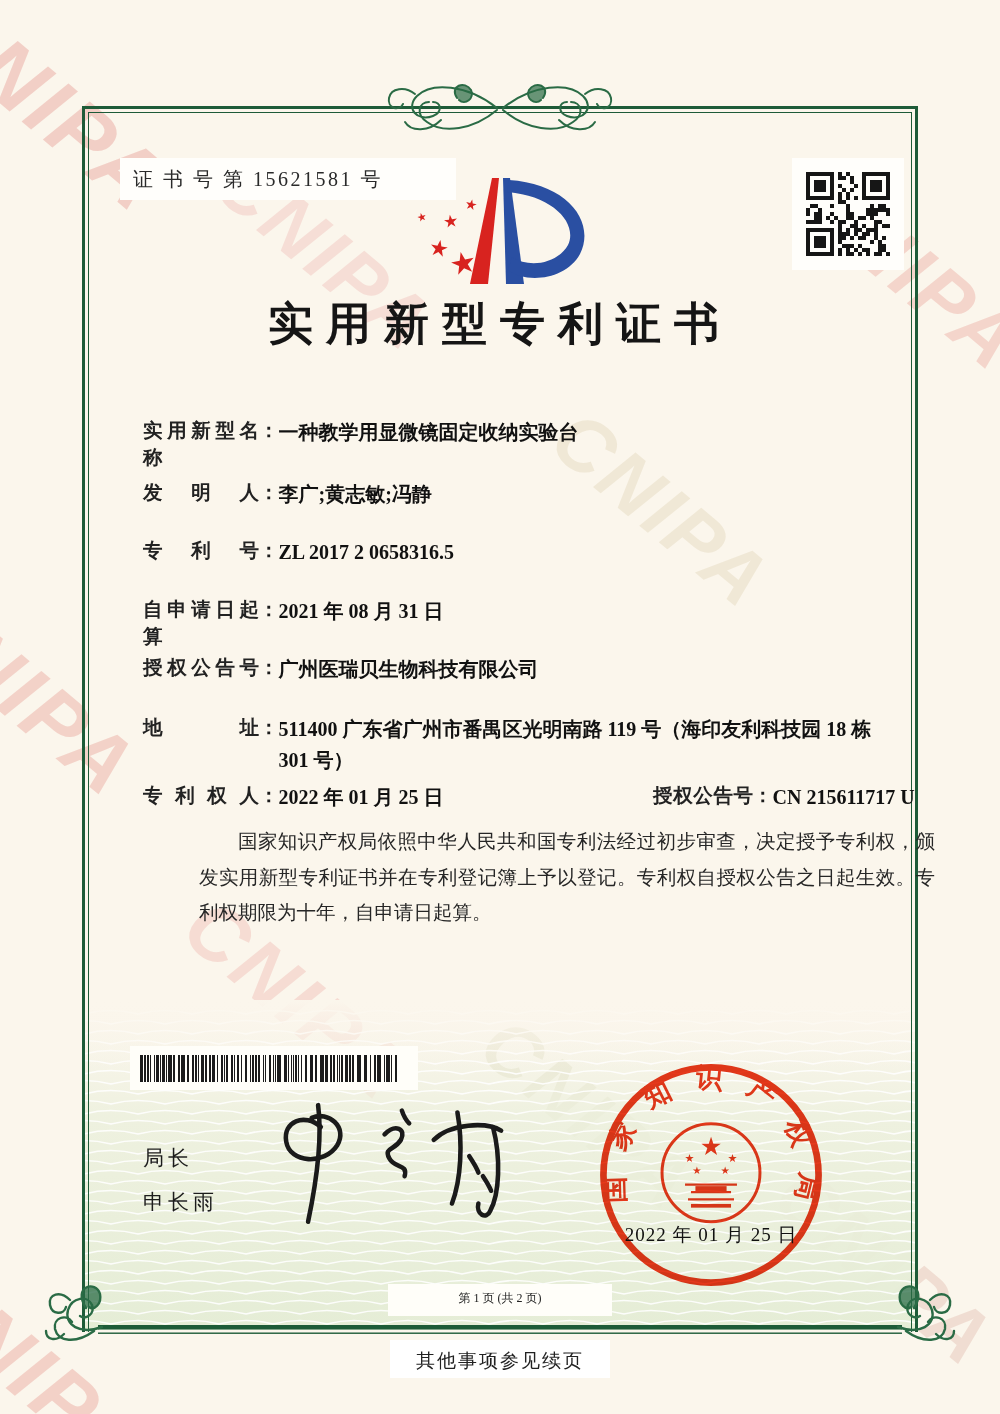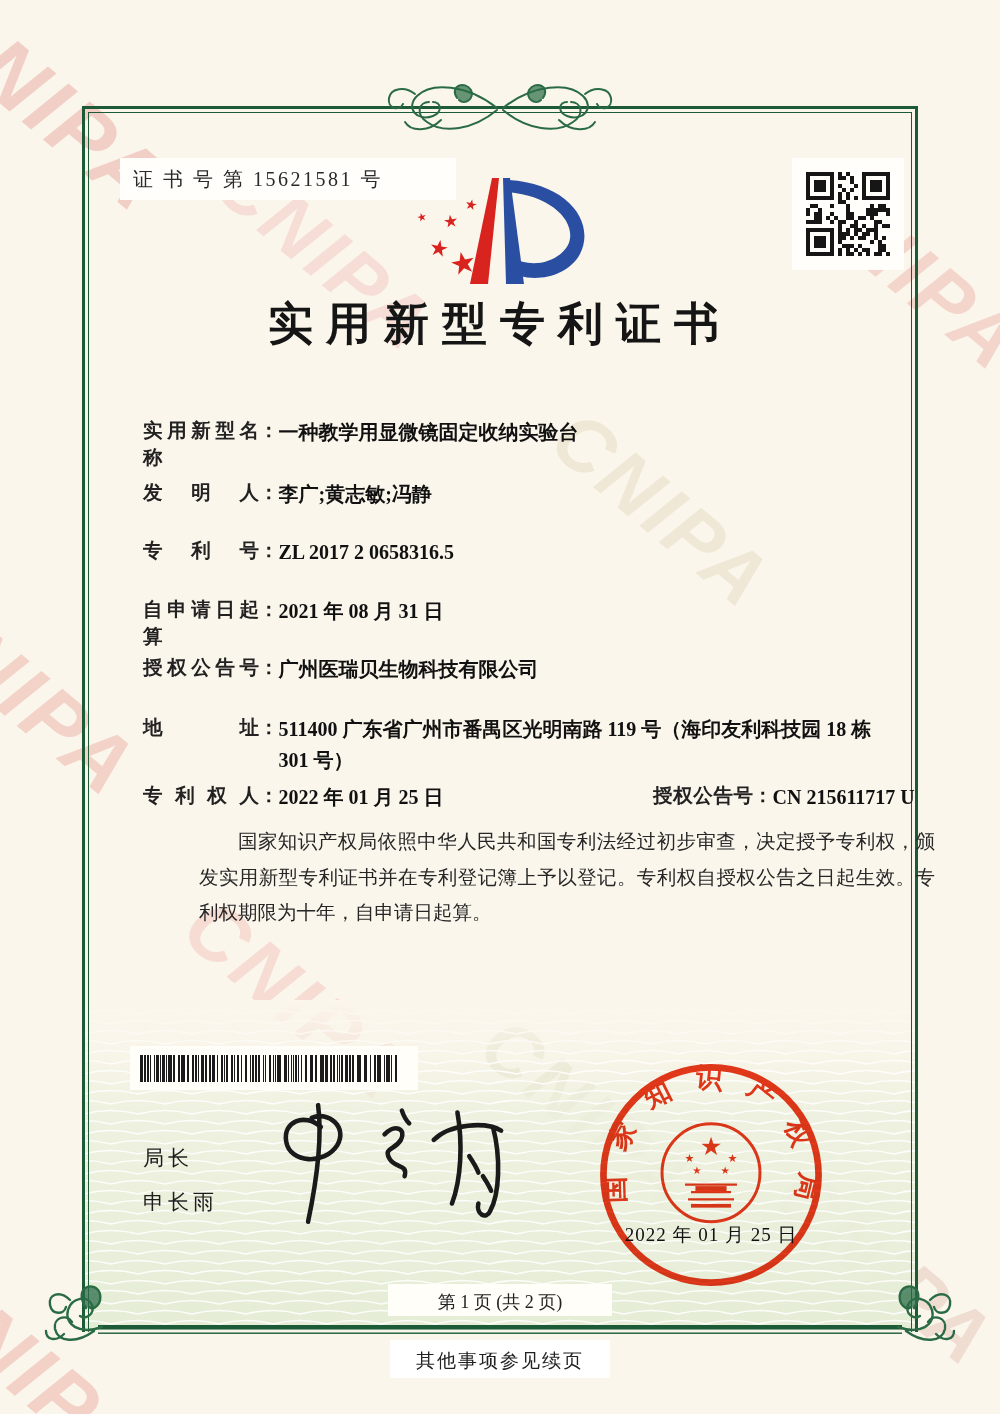--- a/index.html
+++ b/index.html
@@ -63,21 +63,21 @@
   #signer-name{left:143px;top:1188px;font-size:21px;letter-spacing:4px;}
   #signature{left:268px;top:1098px;width:255px;height:140px;}
   
   #seal{left:596px;top:1060px;width:230px;height:230px;mix-blend-mode:multiply;}
   #seal-date{
     left:600px;top:1222px;width:222px;text-align:center;font-size:19px;
     letter-spacing:1px;color:#111;
   }
   
   #pagenum-pad{left:388px;top:1284px;width:224px;height:32px;background:#fffef9;}
-  #pagenum{left:0;top:1290px;width:100%;text-align:center;font-size:18px;color:#222;}
+  #pagenum{left:0;top:1290px;width:100%;text-align:center;font-size:12px;color:#222;}
   #bottom-orn{left:40px;top:1278px;width:920px;height:72px;}
   #cont-pad{left:390px;top:1340px;width:220px;height:38px;background:#ffffff;}
   #cont-note{left:0;top:1348px;width:100%;text-align:center;font-size:19px;color:#222;letter-spacing:2px;}
   #top-orn{left:345px;top:76px;width:310px;height:66px;}
 </style>
 </head>
 <body>
 
 <div id="watermarks">
     <div class="wm" style="left: -30px; top: -25px; color: rgb(242, 207, 198); font-size: 86px;">CNIPA</div>

